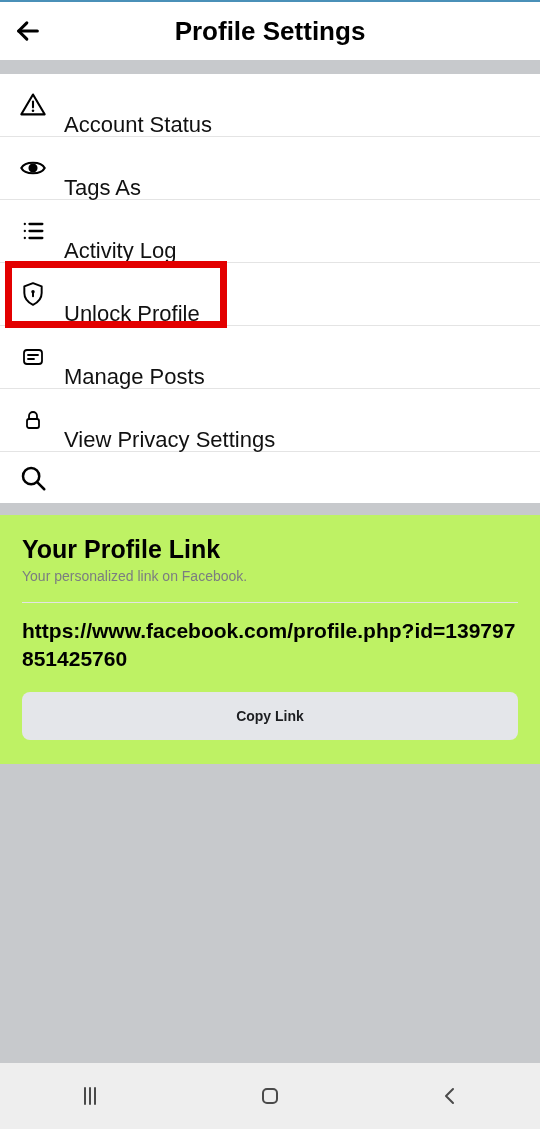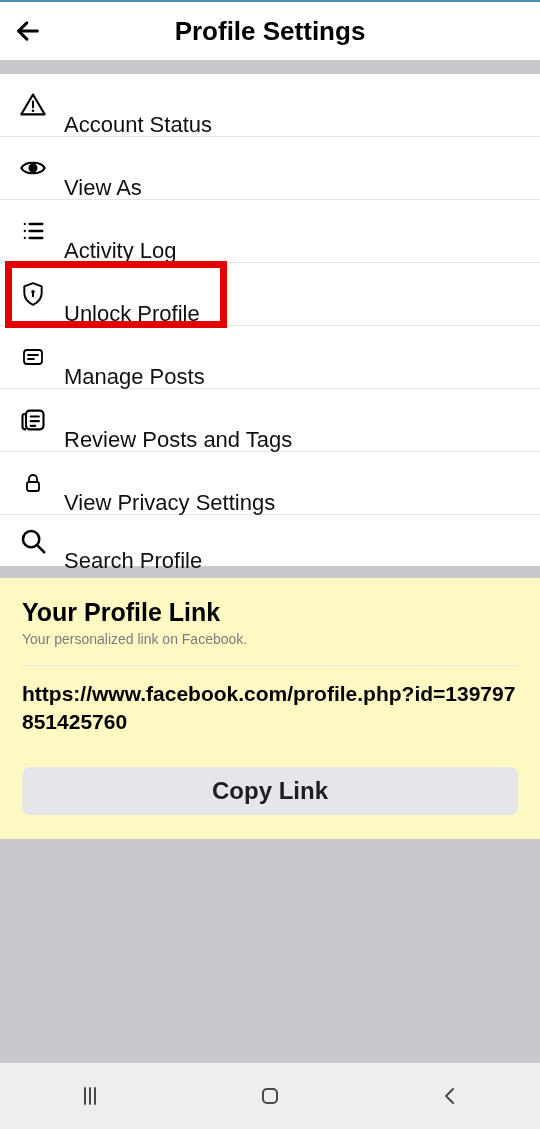--- a/index.html
+++ b/index.html
@@ -77,21 +77,21 @@
       font-weight: 400;
       margin-top: 40px;
     }
     .highlight-box {
       position: absolute;
       border: 7px solid #e30000;
       pointer-events: none;
       z-index: 50;
     }
     .link-card {
-      background: #fef9c3;
+      background: #bef264;
       padding: 20px 22px 24px 22px;
     }
     .section-title {
       font-size: 25px;
       font-weight: 700;
       color: #000;
     }
     .section-sub {
       font-size: 14px;
       color: #7b7d80;
@@ -103,28 +103,28 @@
       margin: 18px 0 14px 0;
     }
     .url {
       font-size: 21px;
       font-weight: 700;
       color: #000;
       word-break: break-all;
       line-height: 1.35;
     }
     .copy-btn {
-      margin-top: 30px;
+      margin-top: 18px;
       background: #e4e6ea;
       border-radius: 8px;
       height: 48px;
       display: flex;
       align-items: center;
       justify-content: center;
-      font-size: 24px;
+      font-size: 14px;
       font-weight: 600;
       color: #1c1e21;
     }
     .filler {
       flex: 1;
       background: #c7c9cc;
     }
     .navbar {
       height: 66px;
       background: #eeeeee;
@@ -167,21 +167,21 @@
           </div>
           <div class="menu-label">Account Status</div>
         </div>
         <div class="menu-item">
           <div class="menu-icon">
             <svg width="30" height="28" viewBox="0 0 24 24" fill="none" stroke="#000" stroke-width="1.8">
               <path d="M2 12 C5 6 19 6 22 12 C19 18 5 18 2 12 Z"></path>
               <circle cx="12" cy="12" r="3" fill="#000"></circle>
             </svg>
           </div>
-          <div class="menu-label">View As</div>
+          <div class="menu-label">Tags As</div>
         </div>
         <div class="menu-item">
           <div class="menu-icon">
             <svg width="28" height="28" viewBox="0 0 24 24" fill="none" stroke="#000" stroke-width="2" stroke-linecap="round">
               <circle cx="5" cy="6" r="1" fill="#000" stroke="none"></circle>
               <line x1="9" y1="6" x2="20" y2="6"></line>
               <circle cx="5" cy="12" r="1" fill="#000" stroke="none"></circle>
               <line x1="9" y1="12" x2="20" y2="12"></line>
               <circle cx="5" cy="18" r="1" fill="#000" stroke="none"></circle>
               <line x1="9" y1="18" x2="20" y2="18"></line>
@@ -204,47 +204,34 @@
             <svg width="30" height="24" viewBox="0 0 24 24" fill="none" stroke="#000" stroke-width="1.8">
               <rect x="3" y="5" width="18" height="14" rx="3"></rect>
               <line x1="7" y1="10" x2="17" y2="10" stroke-linecap="round"></line>
               <line x1="7" y1="14" x2="13" y2="14" stroke-linecap="round"></line>
             </svg>
           </div>
           <div class="menu-label">Manage Posts</div>
         </div>
         <div class="menu-item">
           <div class="menu-icon">
-            <svg width="30" height="28" viewBox="0 0 24 24" fill="none" stroke="#000" stroke-width="1.8">
-              <rect x="6" y="4" width="15" height="16" rx="3"></rect>
-              <path d="M6 7 C3 7 3 7 3 10 V18 C3 20 5 20 6 20"></path>
-              <line x1="10" y1="9" x2="17" y2="9" stroke-linecap="round"></line>
-              <line x1="10" y1="13" x2="17" y2="13" stroke-linecap="round"></line>
-              <line x1="10" y1="17" x2="14" y2="17" stroke-linecap="round"></line>
-            </svg>
-          </div>
-          <div class="menu-label">Review Posts and Tags</div>
-        </div>
-        <div class="menu-item">
-          <div class="menu-icon">
             <svg width="24" height="30" viewBox="0 0 24 24" fill="none" stroke="#000" stroke-width="1.8">
               <rect x="6" y="11" width="12" height="9" rx="2"></rect>
               <path d="M8 11 V8 a4 4 0 0 1 8 0 V11"></path>
             </svg>
           </div>
           <div class="menu-label">View Privacy Settings</div>
         </div>
         <div class="menu-item">
           <div class="menu-icon">
             <svg width="30" height="30" viewBox="0 0 24 24" fill="none" stroke="#000" stroke-width="2" stroke-linecap="round">
               <circle cx="10.5" cy="10.5" r="6.5"></circle>
               <line x1="15.5" y1="15.5" x2="21" y2="21"></line>
             </svg>
           </div>
-          <div class="menu-label">Search Profile</div>
         </div>
       </div>
     <div id="hl" class="highlight-box" style="left: 5px; top: 187px; width: 222px; height: 67px;"></div>
   </div>
 
   <div class="link-card">
     <div class="section-title">Your Profile Link</div>
     <div class="section-sub">Your personalized link on Facebook.</div>
     <div class="divider"></div>
     <div class="url">https://www.facebook.com/profile.php?id=139797851425760</div>

